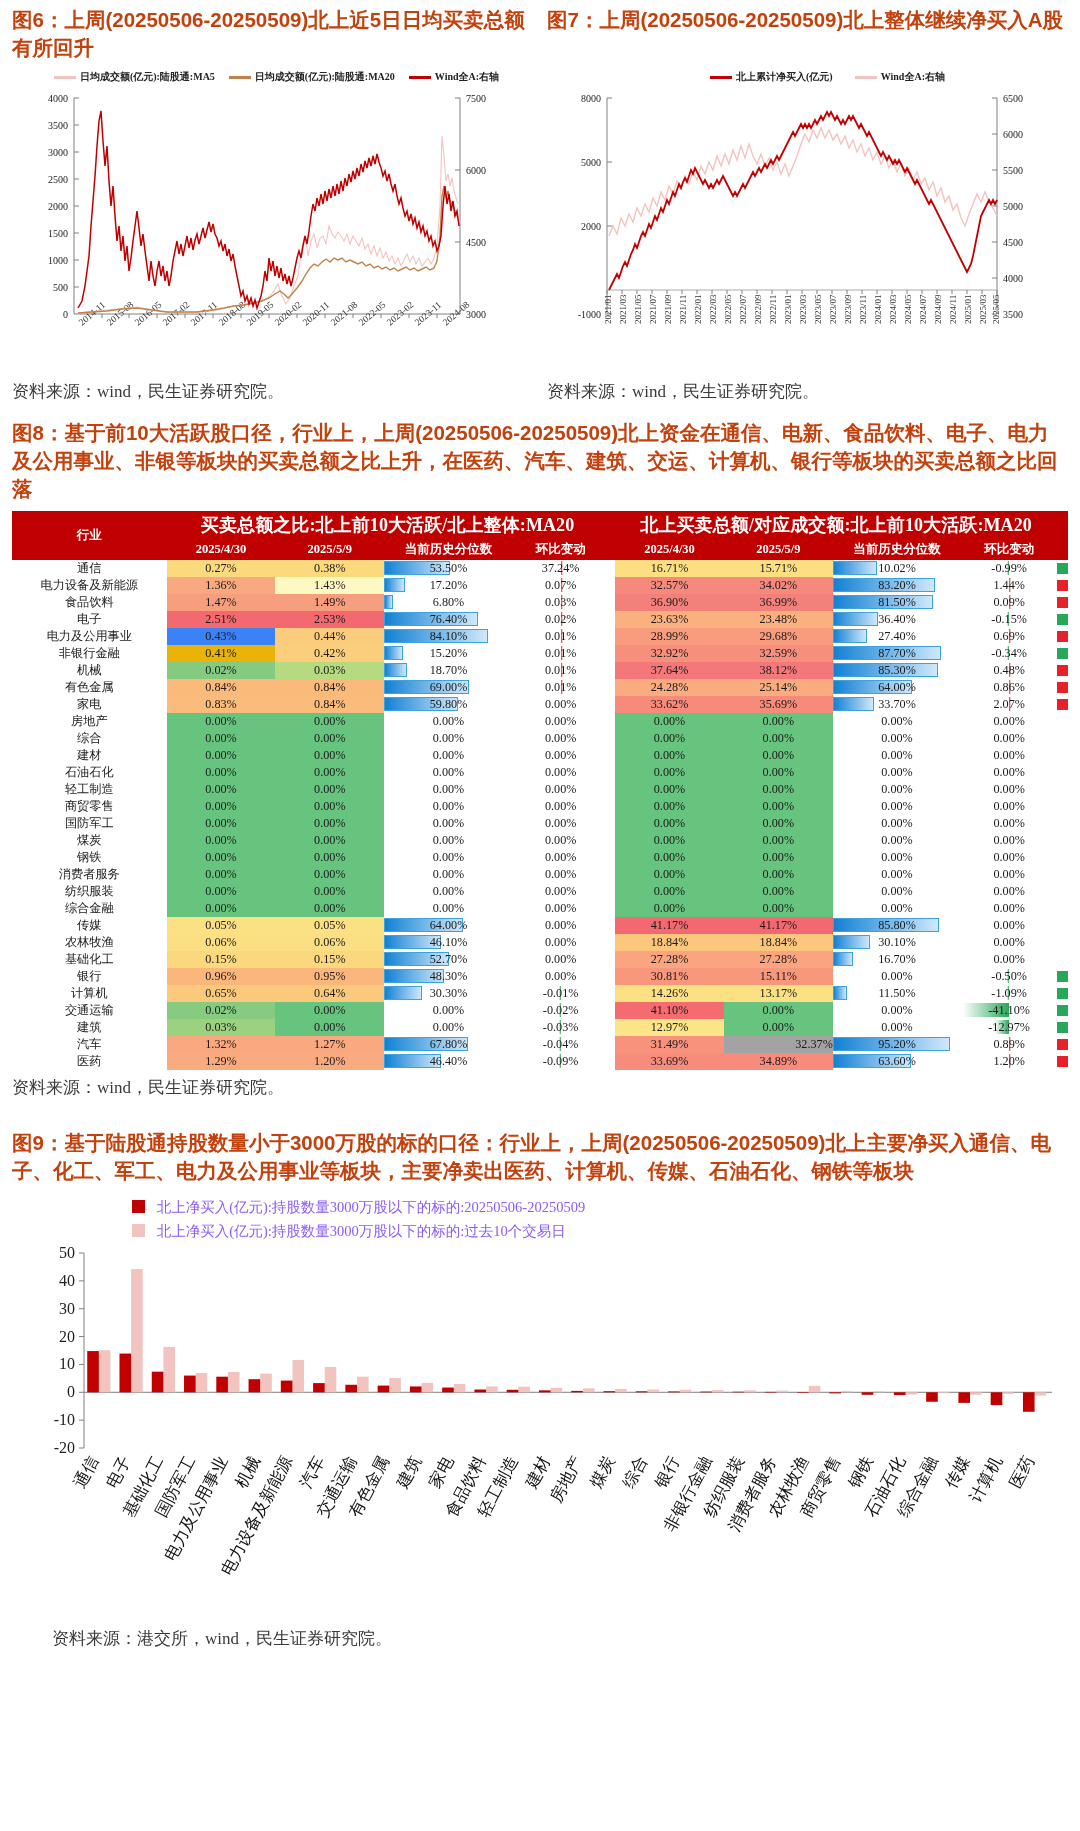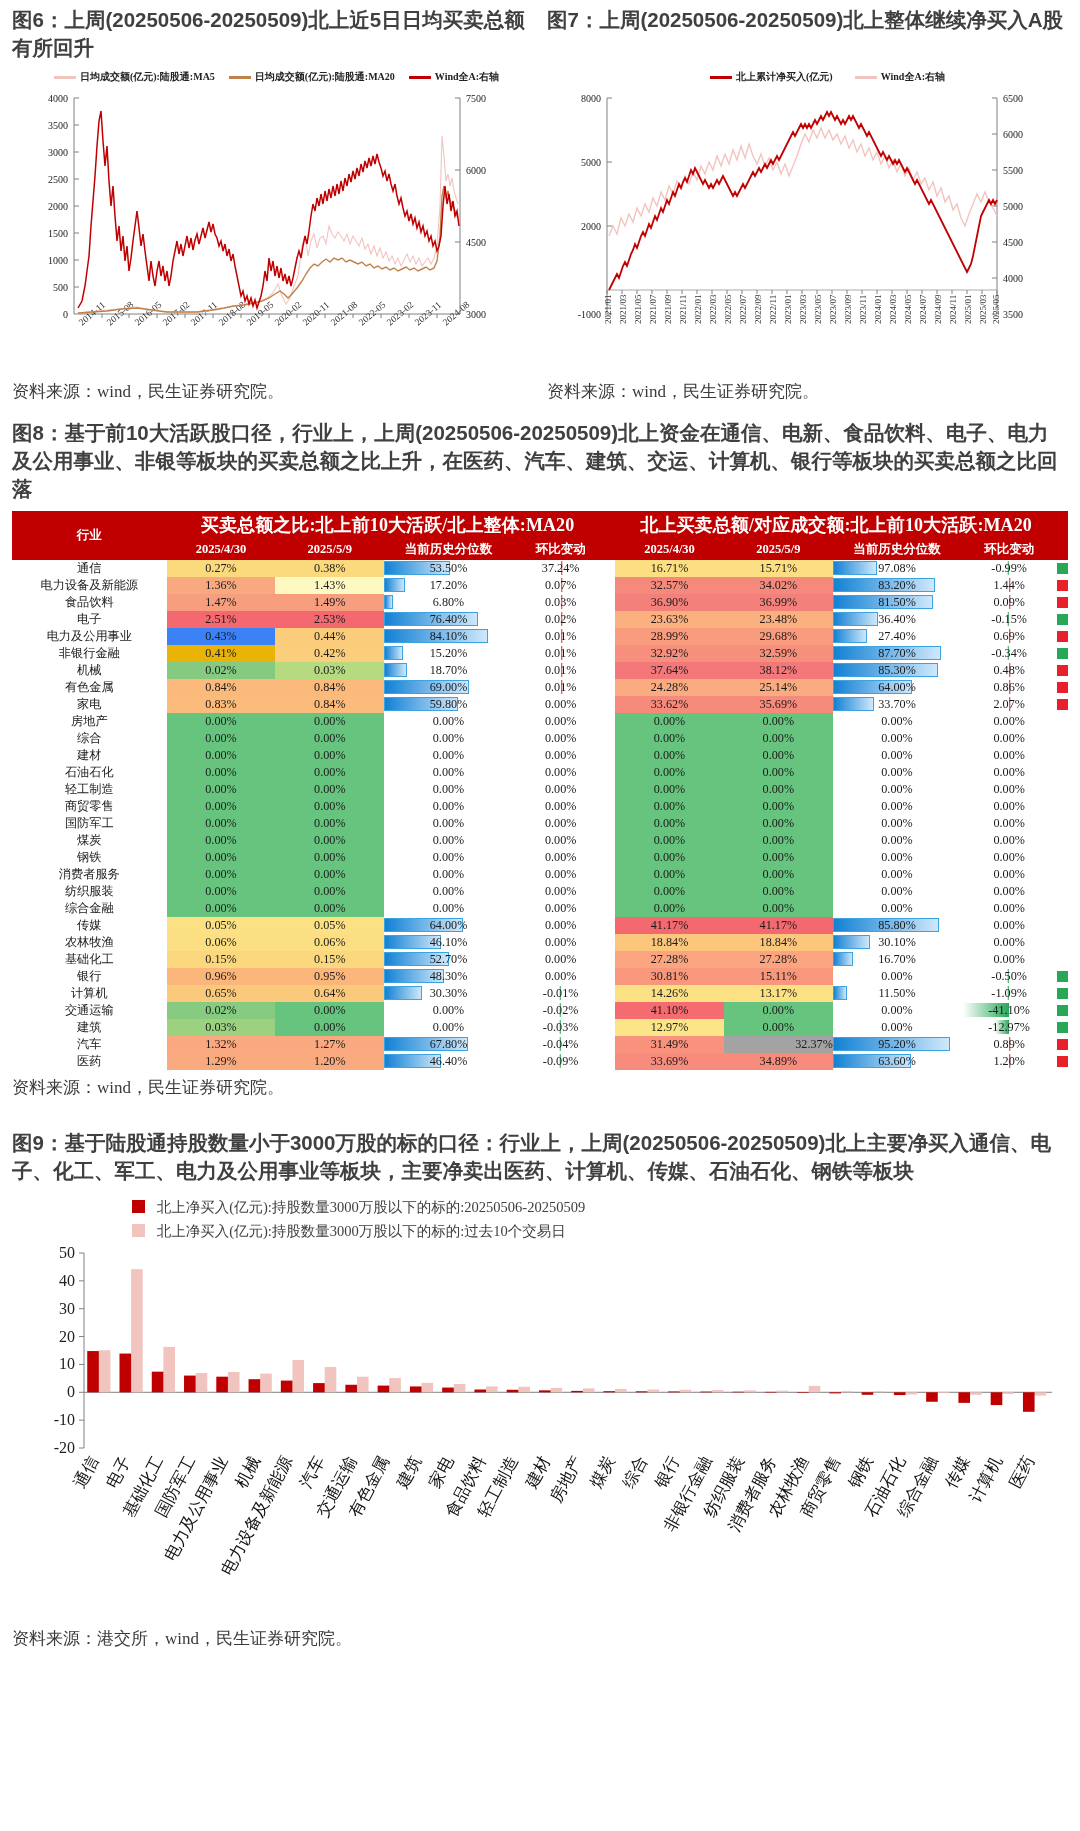--- a/index.html
+++ b/index.html
@@ -12,21 +12,21 @@
     position:relative;
     overflow:hidden;
   }
   .page { position:relative; width:1080px; height:1831px; padding:0 12px; }
 
   
   .fig-title {
     font-weight:bold;
     font-size:20.5px;
     line-height:1.36;
-    color:#404040;
+    color:#c2410c;
     letter-spacing:0px;
   }
   .source {
     font-size:17px;
     color:#3a3a3a;
     font-family:"Liberation Serif","DejaVu Serif",serif;
   }
 
   
   .row-top { display:flex; gap:14px; align-items:flex-start; }
@@ -64,21 +64,21 @@
   .databar-label { position:relative; z-index:2; line-height:16px; display:block; }
   .chgbar-wrap { position:relative; width:100%; height:16px; }
   .chgbar {
     position:absolute; top:1px; height:14px;
   }
   .chg-label { position:relative; z-index:2; line-height:16px; display:block; }
   .sep-col { width:4px; background:#fff; border-left:1px dotted #999; }
 
   
   .bar-legend { font-family:"Liberation Serif","DejaVu Serif",serif;
-                font-size:14.5px; color:#404040; }
+                font-size:14.5px; color:#8b5cf6; }
   .bar-legend .sq { display:inline-block; width:13px; height:13px; margin-right:8px;
                     vertical-align:-1px; }
 </style>
 </head>
 <body>
 
 <div class="page">
 
   <div class="row-top" style="margin-top:6px;">
 
@@ -352,21 +352,21 @@
                   <div class="chgbar" style="left: 50%; width: 2%; background: linear-gradient(to right, rgb(232, 32, 42), rgb(255, 255, 255));"></div>
                   <span class="chg-label">37.24%</span>
                 </div>
               </td>
               <td class="sep-col"></td>
               <td style="background: rgb(251, 223, 130);">16.71%</td>
               <td style="background: rgb(251, 223, 130);">15.71%</td>
               <td>
                 <div class="databar-wrap">
                   <div class="databar" style="width: 34.464%;"></div>
-                  <span class="databar-label">97.08%</span>
+                  <span class="databar-label">10.02%</span>
                 </div>
               </td>
               <td>
                 <div class="chgbar-wrap">
                   <div class="chgbar" style="right: 50%; width: 2%; background: linear-gradient(to left, rgb(39, 167, 88), rgb(255, 255, 255));"></div>
                   <span class="chg-label">-0.99%</span>
                 </div>
               </td>
               <td style="background: linear-gradient(transparent 15%, rgb(39, 167, 88) 15%, rgb(39, 167, 88) 85%, transparent 85%);"></td>
             </tr>
@@ -1393,16 +1393,16 @@
           <text transform="translate(958.0426666666666,217) rotate(-62)" font-size="16.5" font-family="Liberation Serif, serif" fill="#111" text-anchor="end">传媒</text>
           <rect x="990.3093333333334" y="149.28571428571428" width="11.616" height="1.671428571428578" fill="#F2C4C0"></rect>
           <rect x="978.6933333333334" y="149.28571428571428" width="11.616" height="12.814285714285717" fill="#C00000"></rect>
           <text transform="translate(990.3093333333334,217) rotate(-62)" font-size="16.5" font-family="Liberation Serif, serif" fill="#111" text-anchor="end">计算机</text>
           <rect x="1022.576" y="149.28571428571428" width="11.616" height="3.342857142857156" fill="#F2C4C0"></rect>
           <rect x="1010.96" y="149.28571428571428" width="11.616" height="19.5" fill="#C00000"></rect>
           <text transform="translate(1022.576,217) rotate(-62)" font-size="16.5" font-family="Liberation Serif, serif" fill="#111" text-anchor="end">医药</text>
         </svg>
     </div>
 
-    <div class="source" style="margin-top:24px;">资料来源：港交所，wind，民生证券研究院。</div>
+    <div class="source" style="margin-top:24px;margin-left:40px;">资料来源：港交所，wind，民生证券研究院。</div>
   </div>
 
 </div>
 
 </body></html>

